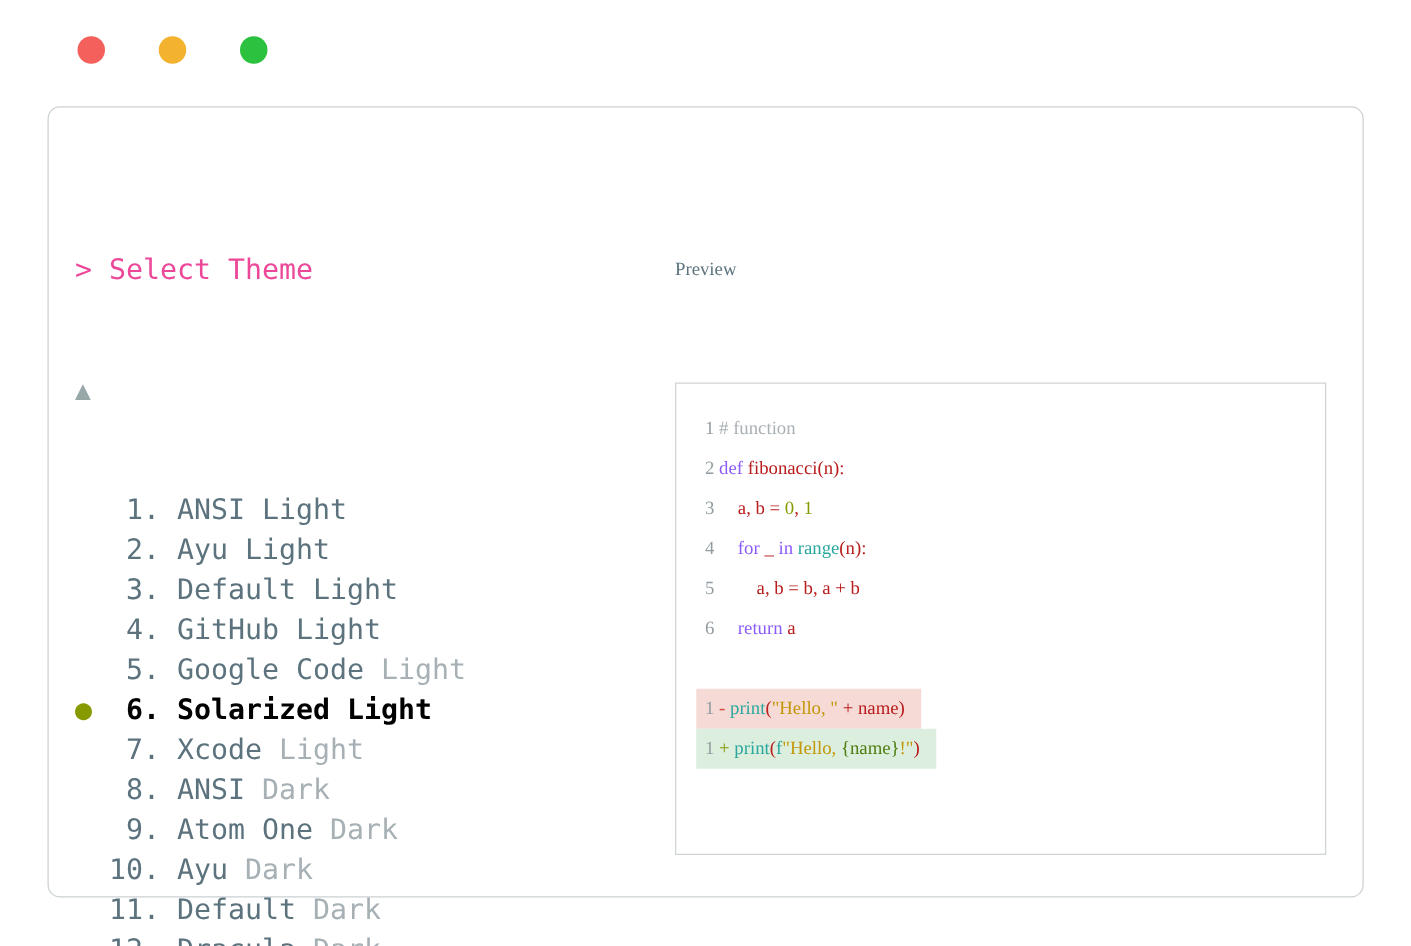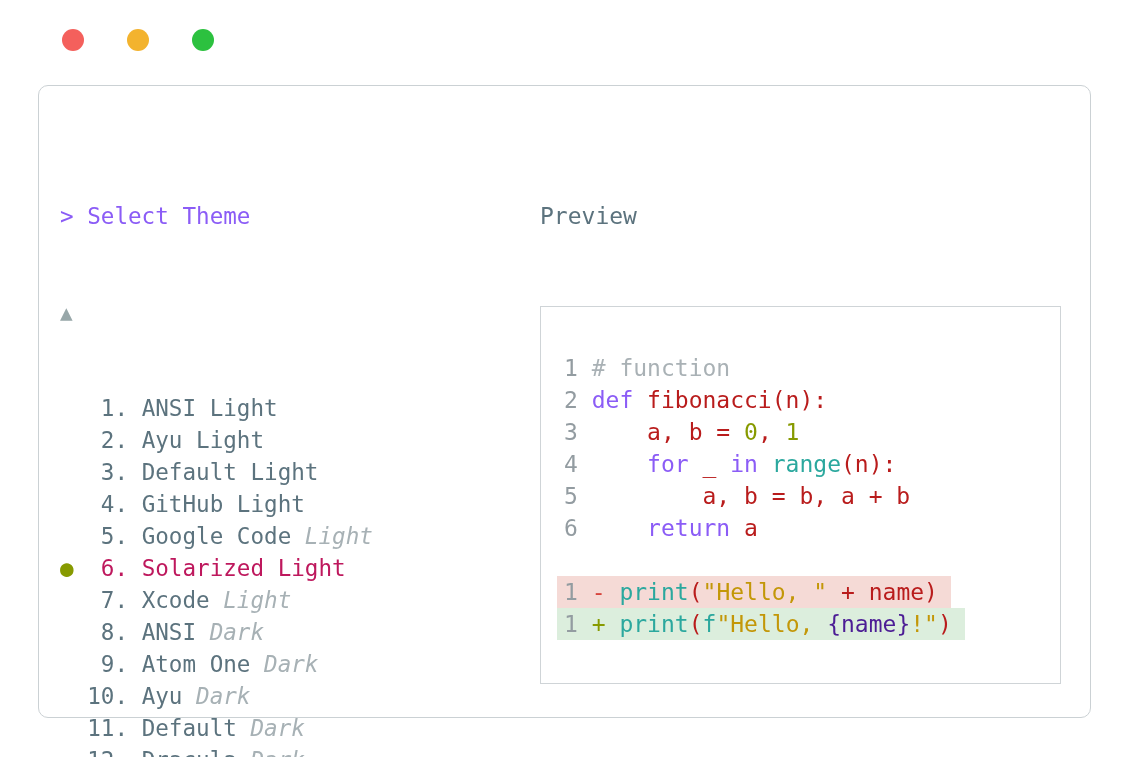--- a/index.html
+++ b/index.html
@@ -11,47 +11,47 @@
   .dot{width:22px;height:22px;border-radius:50%;}
   .dot.red{background:#f4605c;}
   .dot.yellow{background:#f3b32e;}
   .dot.green{background:#2cc13f;}
 
   .panel{
     position:absolute;left:38px;top:85px;width:1053px;height:633px;
     border:1.5px solid #cbd1d4;border-radius:10px;box-sizing:border-box;background:#fff;
   }
   .left-col{position:absolute;left:21px;top:50px;font-size:22.6px;line-height:32px;white-space:pre;}
-  .title-line{color:#8b5cf6;height:32px;}
+  .title-line{color:#ec4899;height:32px;}
   .arrow-line{height:32px;}
   .arrow-up{color:#98a7a9;font-size:21px;}
   .trow{height:32px;color:#5c737e;}
   .trow .bullet{color:#879a00;}
-  .trow .tdim{color:#a7b1b5;font-style:italic;}
-  .trow.sel .tmain{color:#be185d;}
+  .trow .tdim{color:#a7b1b5;}
+  .trow.sel .tmain{color:#000000;font-weight:bold;}
 
-  .right-col{position:absolute;left:501px;top:50px;font-size:23px;line-height:32px;white-space:pre;}
+  .right-col{position:absolute;left:501px;top:50px;font-size:15px;line-height:32px;white-space:pre;font-family:Liberation Serif, serif;}
   .preview-label{color:#5c737e;height:32px;}
   .preview-box{
     margin-top:10px;width:521px;height:378px;border:1.5px solid #cfd4d7;
-    box-sizing:border-box;padding:45px 0 0 23px;background:#fff;
+    box-sizing:border-box;padding:20px 0 0 23px;background:#fff;
   }
   .cline{height:32px;}
   .diffbg{display:inline-block;margin-left:-7px;padding:0 13px 0 7px;height:32px;}
   .bg-removed{background:#f5dad6;}
   .bg-added{background:#dceedd;}
   .c-ln{color:#939ca1;}
   .c-com{color:#a9b1b5;}
   .c-kw{color:#8b5cf6;}
   .c-fn{color:#2ba89e;}
   .c-num{color:#879a00;}
   .c-str{color:#c39708;}
   .c-rm{color:#d7443c;}
   .c-add{color:#879a00;}
-  .c-var{color:#4c1d95;}
+  .c-var{color:#4d7c0f;}
   .c-txt{color:#b91c1c;}
 </style>
 </head>
 <body>
 
 <div class="lights">
   <div class="dot red"></div>
   <div class="dot yellow"></div>
   <div class="dot green"></div>
 </div>

